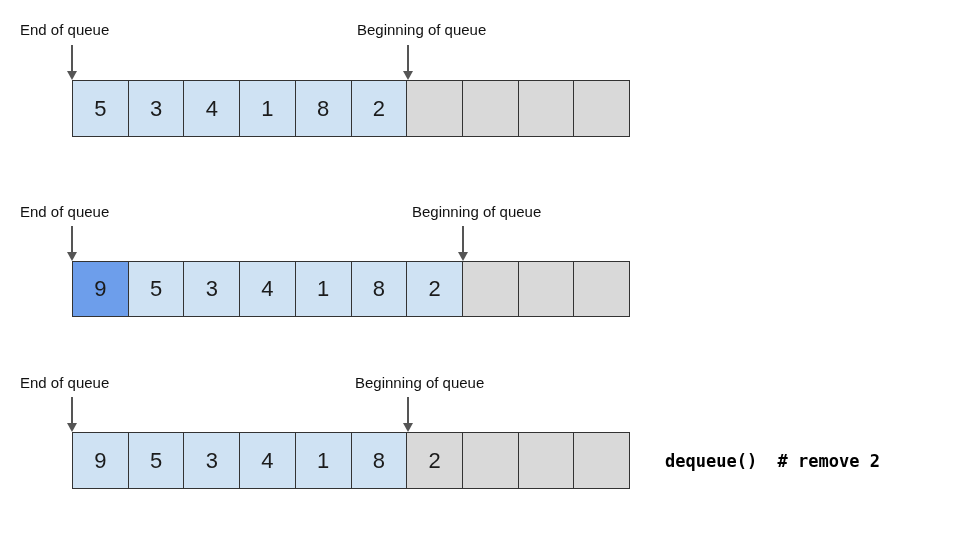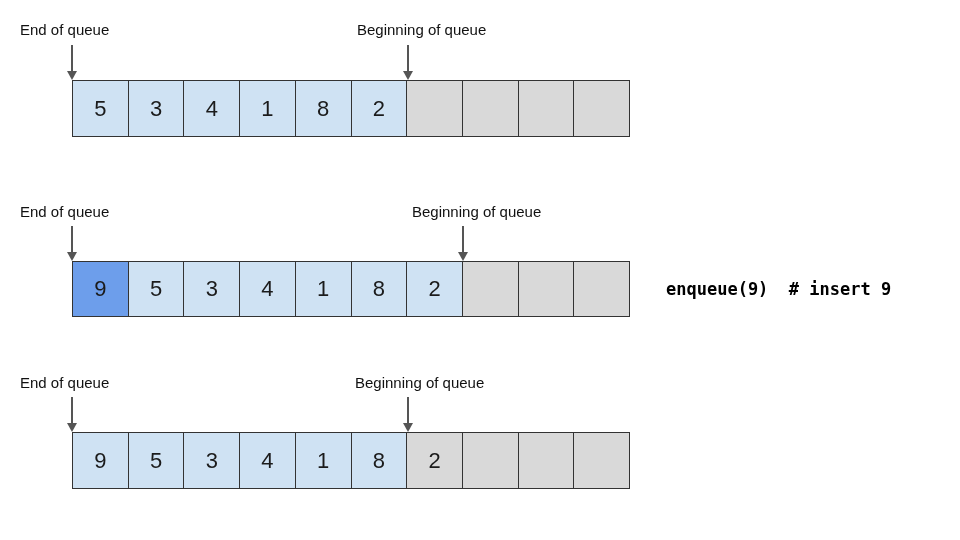--- a/index.html
+++ b/index.html
@@ -150,21 +150,20 @@
       <div class="cell filled">5</div>
       <div class="cell filled">3</div>
       <div class="cell filled">4</div>
       <div class="cell filled">1</div>
       <div class="cell filled">8</div>
       <div class="cell filled">2</div>
       <div class="cell empty"></div>
       <div class="cell empty"></div>
       <div class="cell empty"></div>
     </div>
-  <div class="code d2-code">enqueue(9)  # insert 9</div>
 
   <div class="qlabel d3-end-label">End of queue</div>
   <div class="arrow d3-end-arrow">
     <div class="shaft"></div>
     <div class="head"></div>
   </div>
   <div class="qlabel d3-begin-label">Beginning of queue</div>
   <div class="arrow d3-begin-arrow">
     <div class="shaft"></div>
     <div class="head"></div>
@@ -174,14 +173,15 @@
       <div class="cell filled">5</div>
       <div class="cell filled">3</div>
       <div class="cell filled">4</div>
       <div class="cell filled">1</div>
       <div class="cell filled">8</div>
       <div class="cell removed">2</div>
       <div class="cell empty"></div>
       <div class="cell empty"></div>
       <div class="cell empty"></div>
     </div>
+  <div class="code d3-code">dequeue()  # remove 2</div>
 
 </div>
 
 </body></html>

